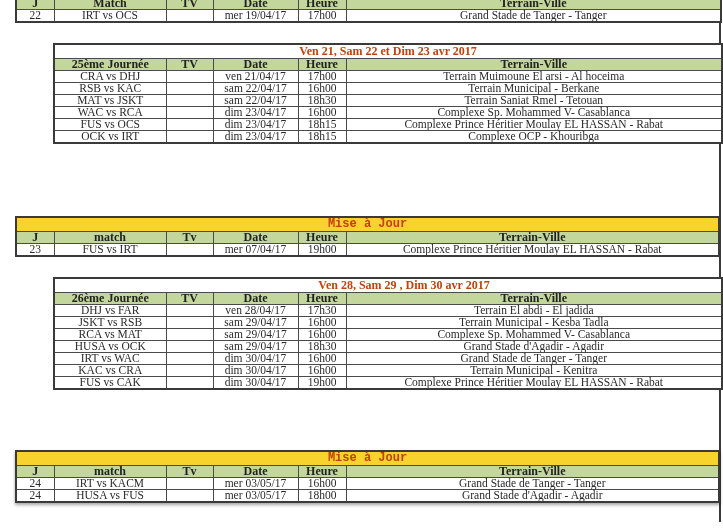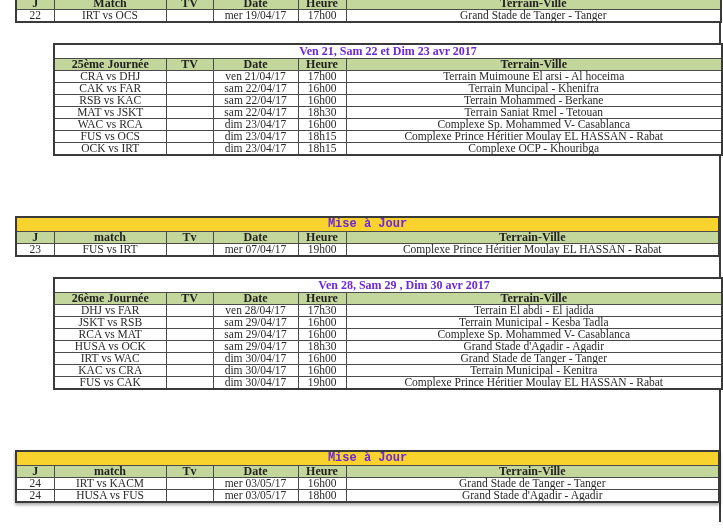--- a/index.html
+++ b/index.html
@@ -33,21 +33,21 @@
     th {
       background: #c3d69b;
       font-weight: bold;
       color: #222;
       font-size: 12px;
     }
     .outer { border: 2px solid #3a3a3a; }
     .band td {
       font-weight: bold;
       font-size: 12px;
-      color: #6d28d9;
+      color: #c2410c;
     }
     .band-white td { background: #ffffff; }
     .band-yellow td { background: #f8d32e; font-family: Liberation Mono, monospace; }
     .shadow { box-shadow: 0 2px 3px rgba(0,0,0,0.35); }
   </style>
 </head>
 <body>
 
 <div class="frame"></div>
 
@@ -100,32 +100,25 @@
     <th>Terrain-Ville</th>
   </tr>
   <tr>
         <td>CRA vs DHJ</td>
         <td></td>
         <td>ven 21/04/17</td>
         <td>17h00</td>
         <td>Terrain Muimoune El arsi - Al hoceima</td>
       </tr>
   <tr>
-        <td>CAK vs FAR</td>
+        <td>RSB vs KAC</td>
         <td></td>
         <td>sam 22/04/17</td>
         <td>16h00</td>
-        <td>Terrain Muncipal - Khenifra</td>
-      </tr>
-  <tr>
-        <td>RSB vs KAC</td>
-        <td></td>
-        <td>sam 22/04/17</td>
-        <td>16h00</td>
-        <td>Terrain Mohammed - Berkane</td>
+        <td>Terrain Municipal - Berkane</td>
       </tr>
   <tr>
         <td>MAT vs JSKT</td>
         <td></td>
         <td>sam 22/04/17</td>
         <td>18h30</td>
         <td>Terrain Saniat Rmel - Tetouan</td>
       </tr>
   <tr>
         <td>WAC vs RCA</td>

